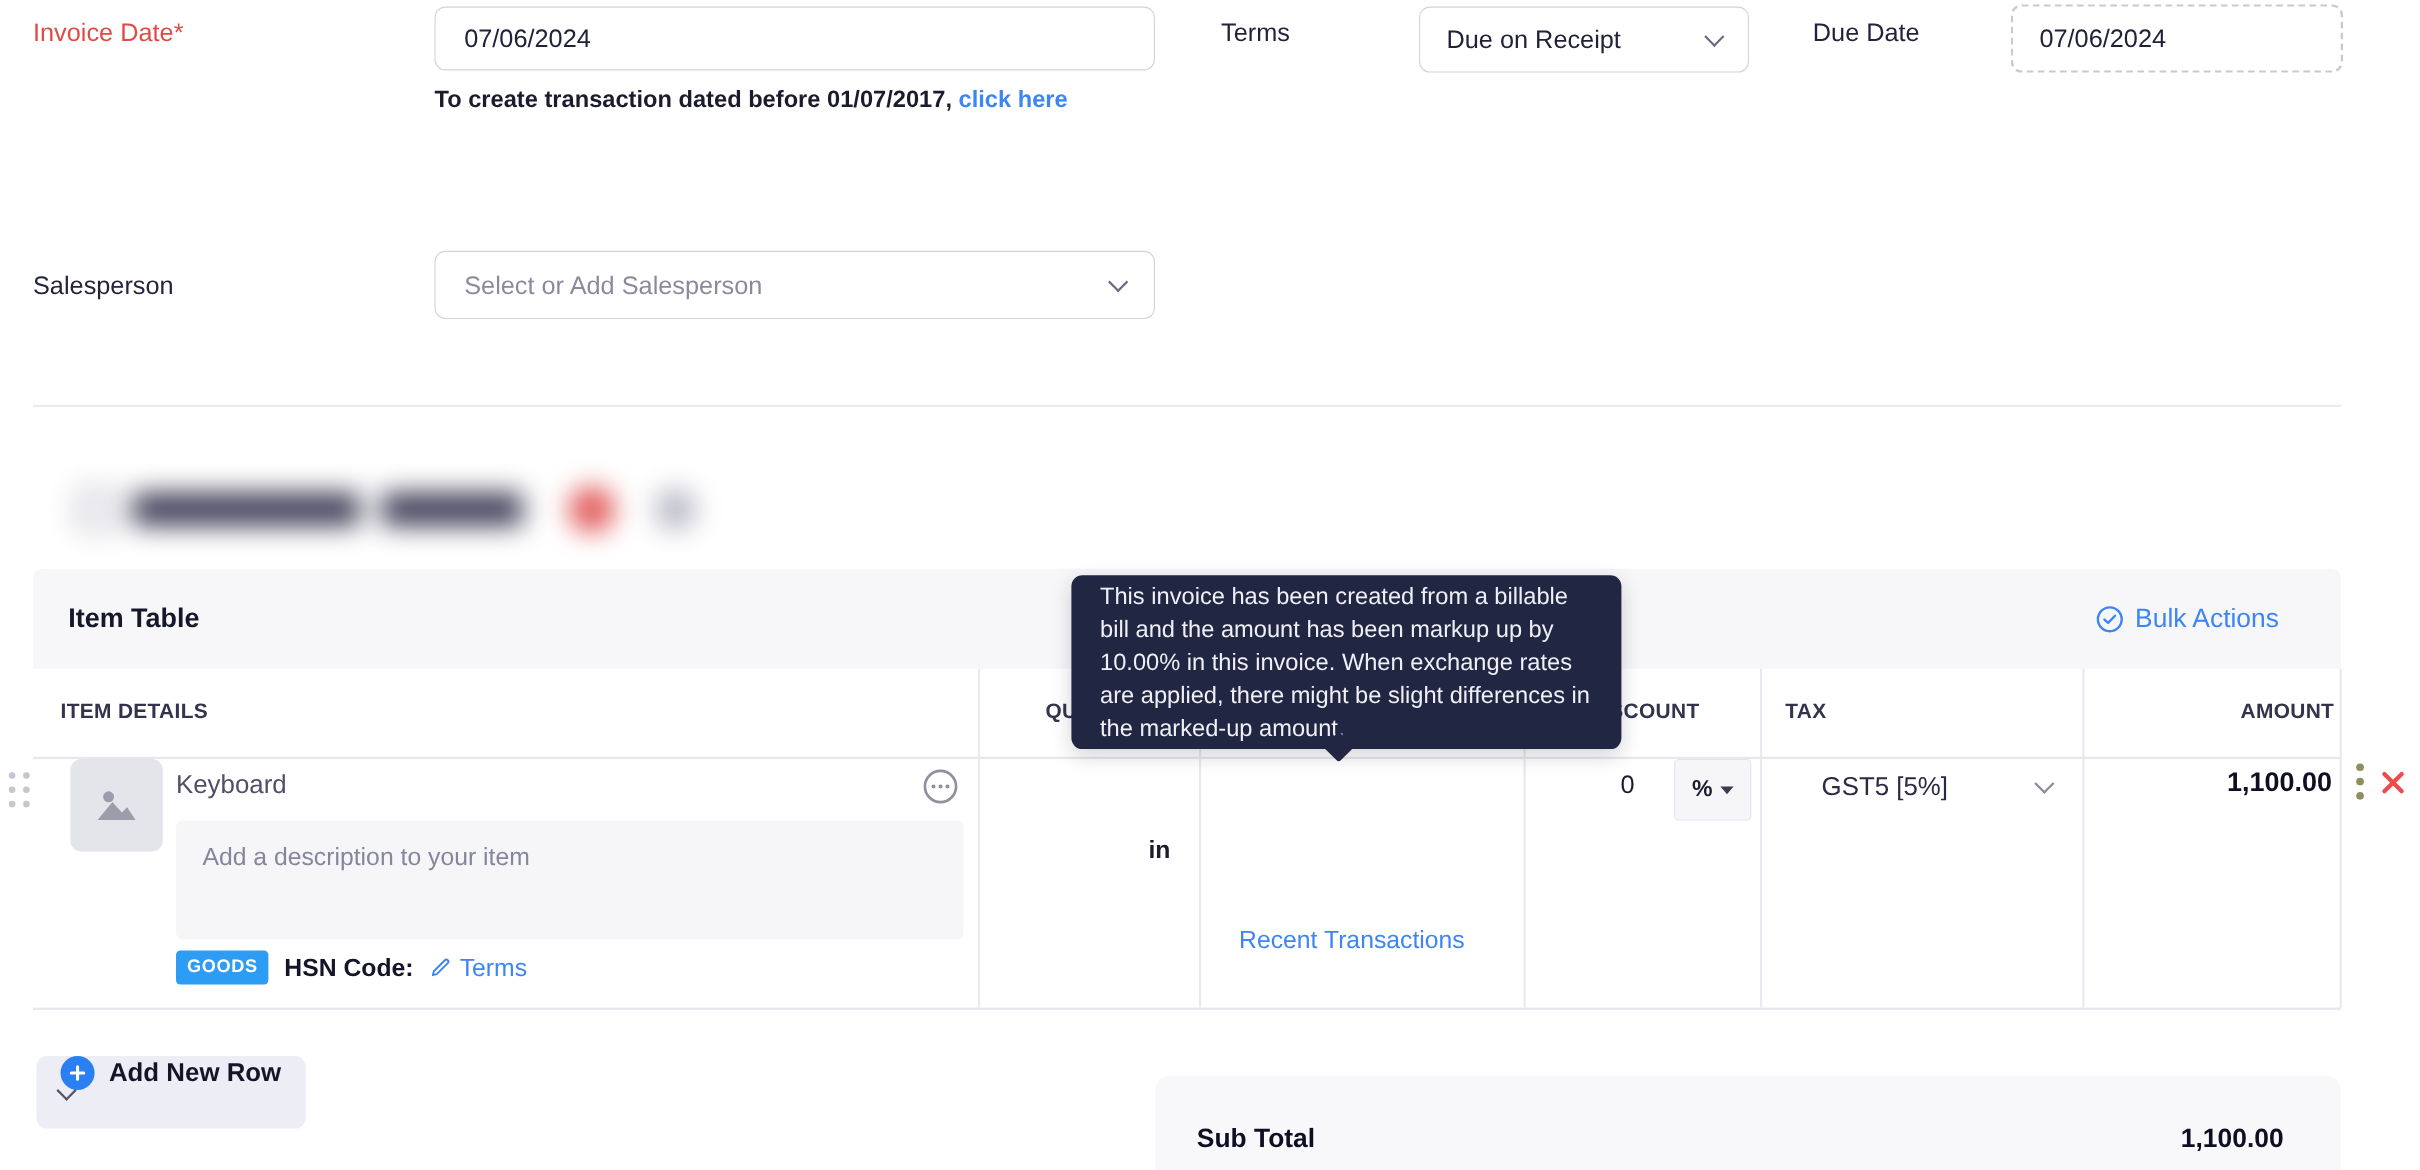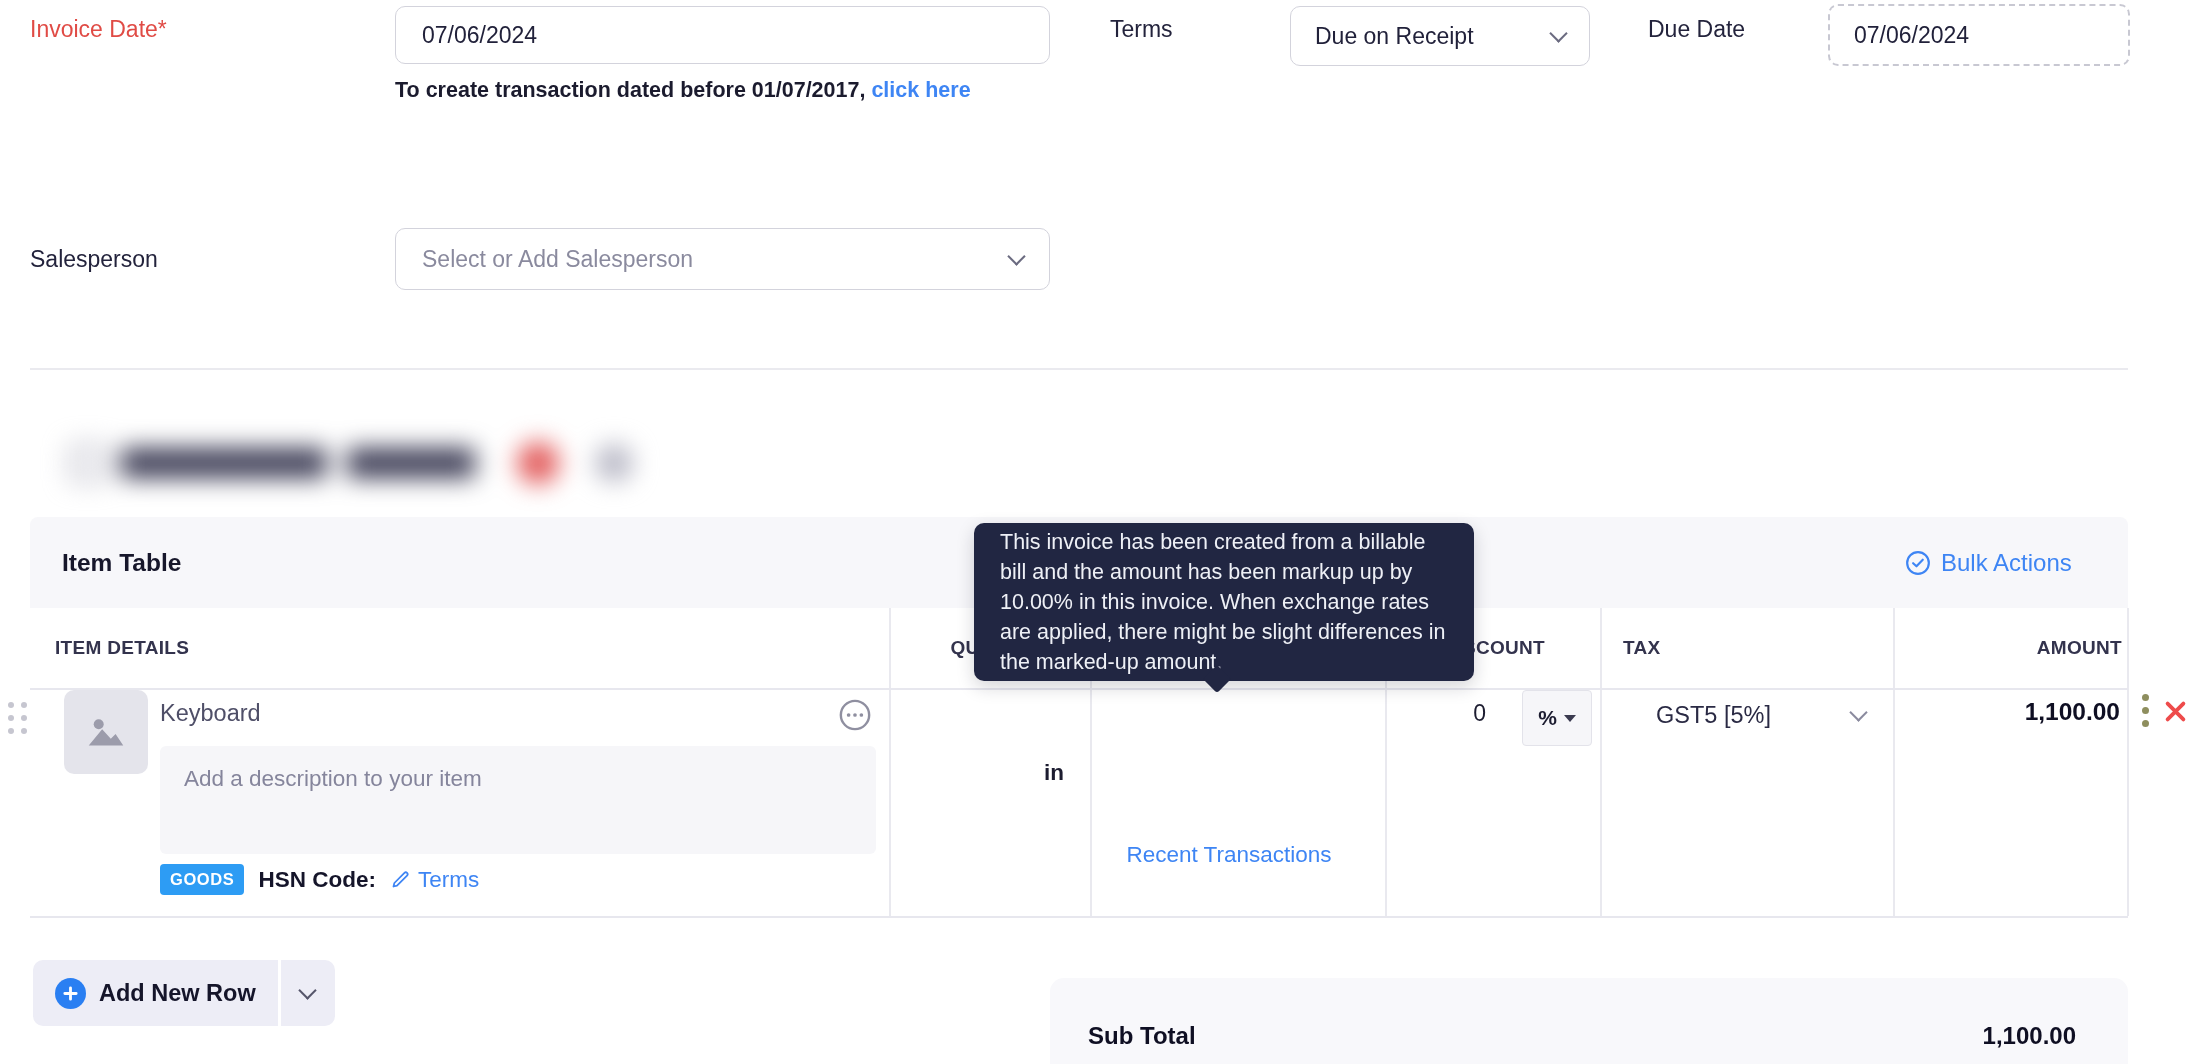--- a/index.html
+++ b/index.html
@@ -113,21 +113,21 @@
     box-shadow:0 6px 18px rgba(20,20,40,.18);
   }
   .tooltip::after {
     content:""; position:absolute; left:233px; bottom:-8px; width:20px; height:20px;
     background:#212642; transform:rotate(45deg); border-radius:3px;
   }
 
   
   .add-row {
     left:33px; top:960px; height:66px; background:#ededf6; border-radius:10px;
-    display:flex; align-items:stretch; cursor:pointer;
+    display:flex; align-items:stretch; cursor:pointer;flex-direction:column;
   }
   .add-main { display:flex; align-items:center; gap:13px; padding:0 22px; font-size:23.5px; font-weight:600; color:#15152a; }
   .plus-circ { width:31px; height:31px; border-radius:50%; background:#2a7ff2; display:flex; align-items:center; justify-content:center; flex:none; }
   .add-div { width:3px; background:#fff; }
   .add-chev { width:54px; display:flex; align-items:center; justify-content:center; }
   .add-chev .chev { border-color:#55556a; }
 
   .subpanel { left:1050px; top:978px; width:1078px; height:86px; background:#f8f8fb; border-radius:14px 14px 0 0; }
   .sub-label { left:1088px; top:1022px; font-size:24px; font-weight:700; color:#0f0f23; }
   .sub-val { left:1876px; top:1022px; width:200px; text-align:right; font-size:24px; font-weight:700; color:#0f0f23; }

